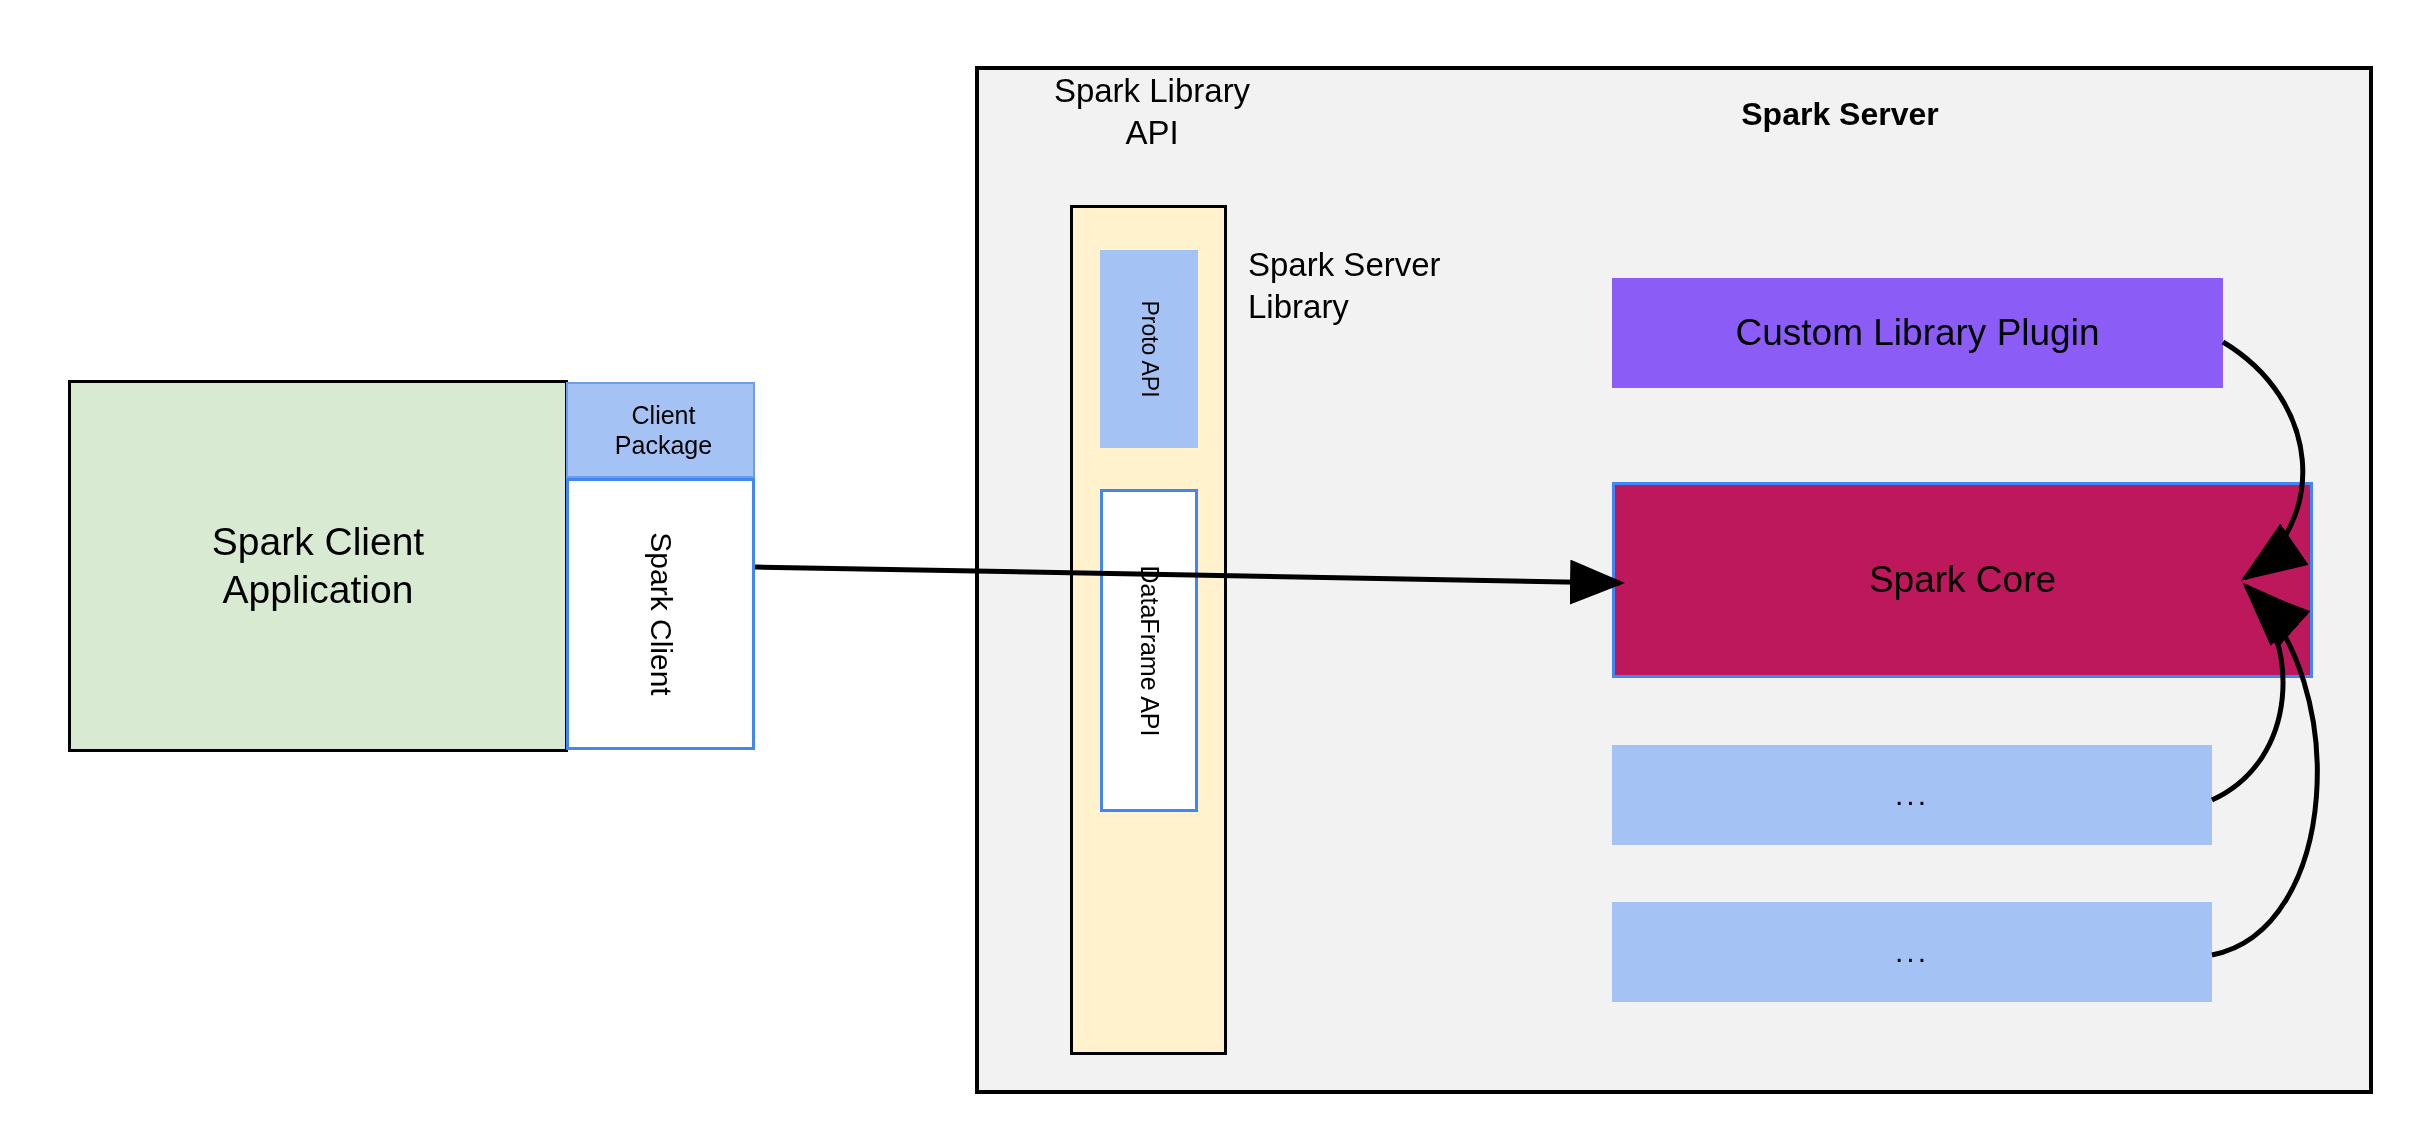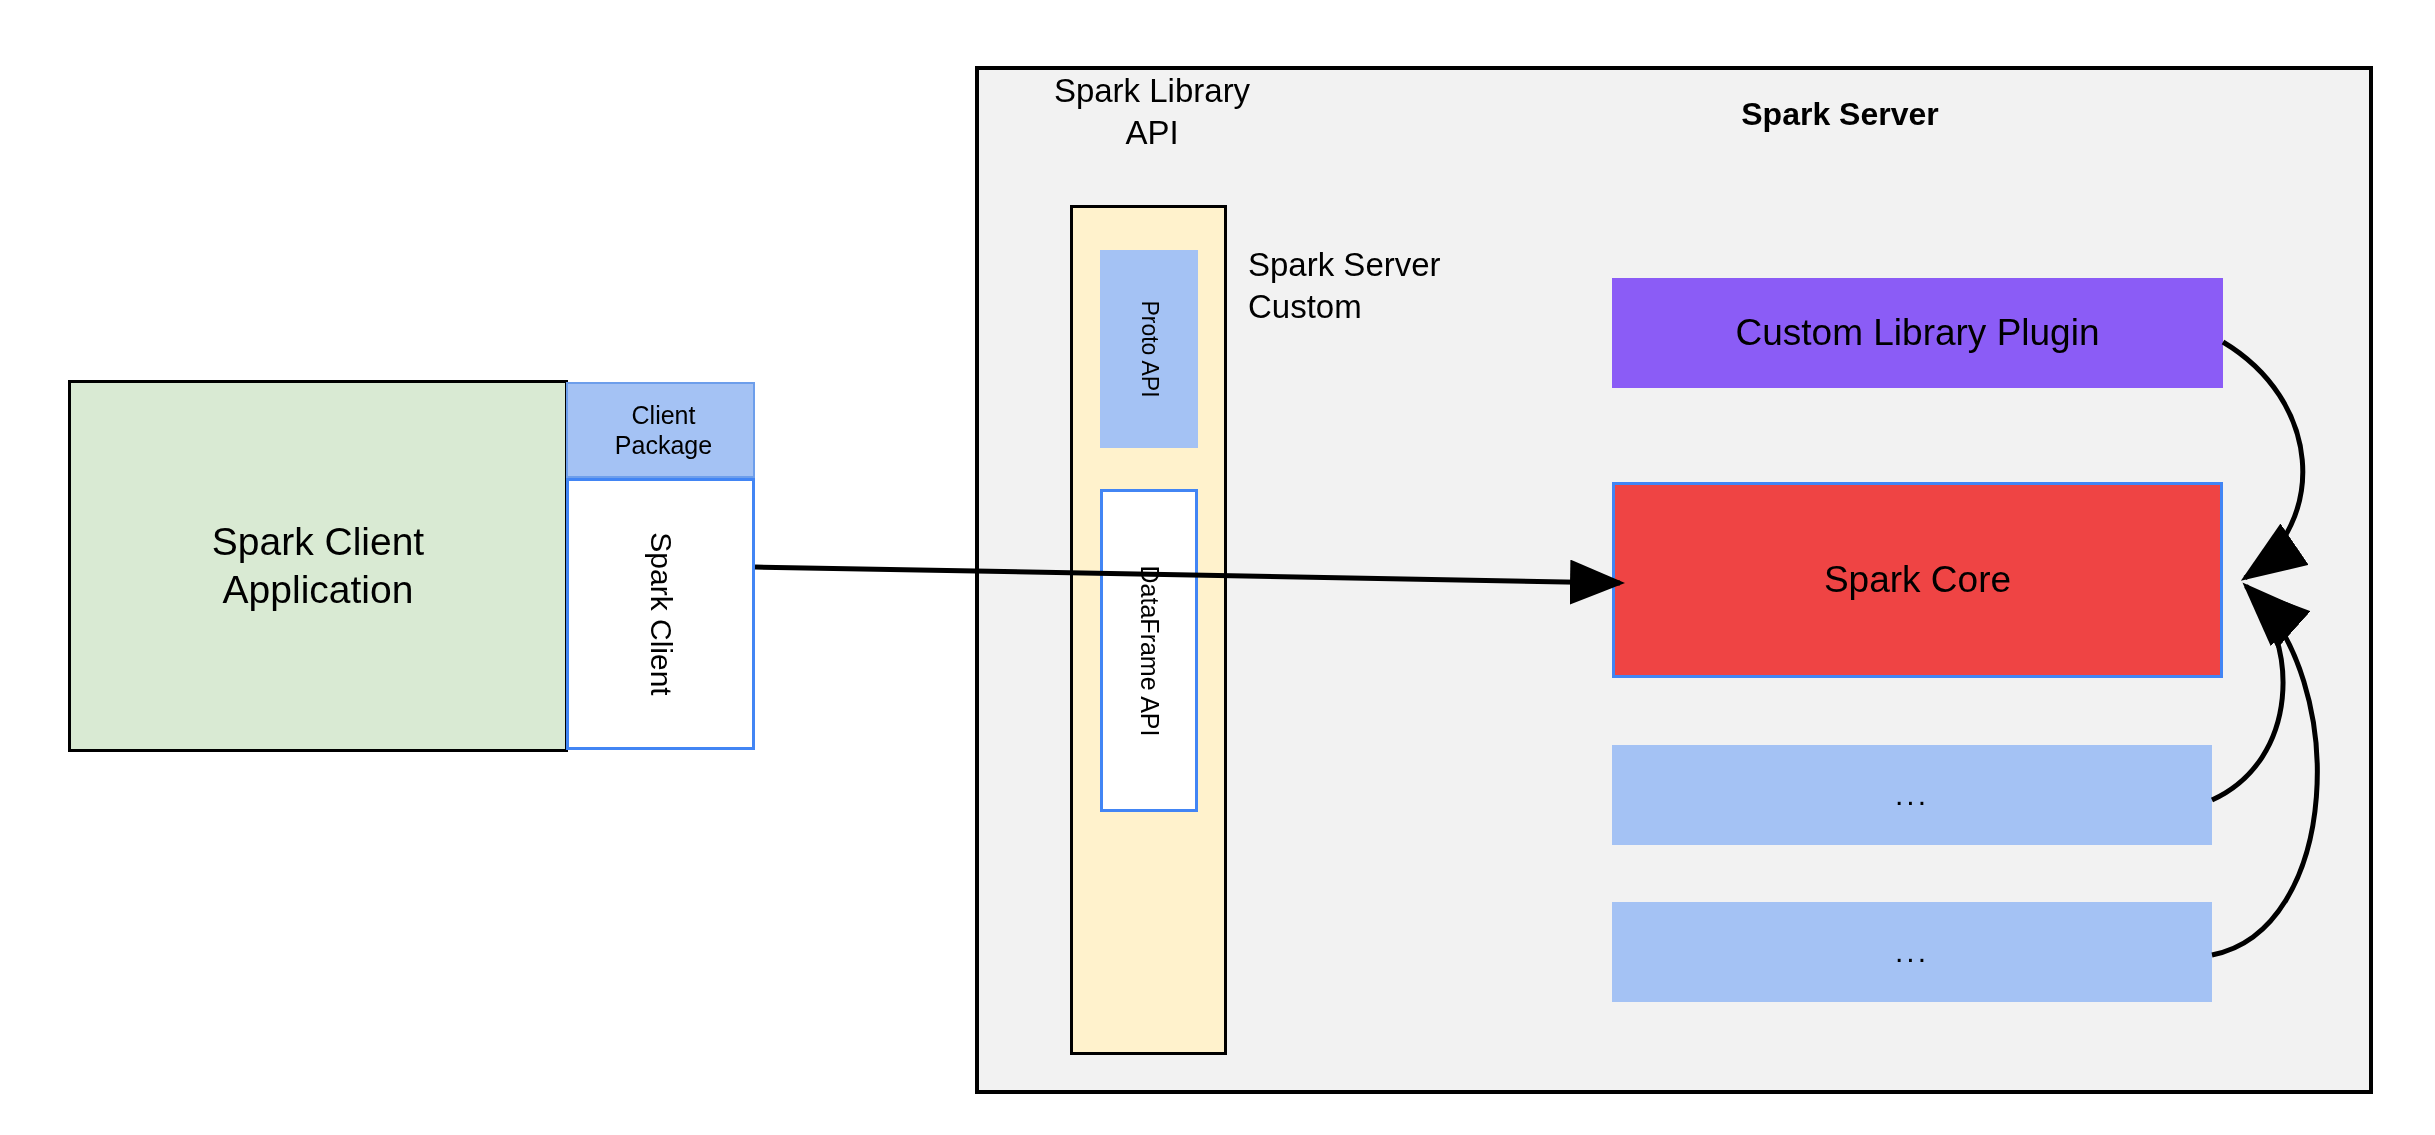--- a/index.html
+++ b/index.html
@@ -128,22 +128,22 @@
   .plugin-box {
     left: 1612px; top: 278px;
     width: 611px; height: 110px;
     background: #8b5cf6;
     display: flex; align-items: center; justify-content: center;
     font-size: 37px;
     z-index: 2;
   }
   .core-box {
     left: 1612px; top: 482px;
-    width: 611px; height: 196px;
-    background: #ef4444;
+    width: 701px; height: 196px;
+    background: #be185d;
     border: 3px solid #4285F4;
     display: flex; align-items: center; justify-content: center;
     font-size: 37px;
     z-index: 2;
   }
   .dots-box-1 {
     left: 1612px; top: 745px;
     width: 600px; height: 100px;
     background: #A4C2F4;
     display: flex; align-items: center; justify-content: center;
@@ -178,21 +178,21 @@
 
   <div class="abs connect-api-title">
     <div>Spark Library</div>
     <div>API</div>
   </div>
 
   <div class="abs server-title">Spark Server</div>
 
   <div class="abs server-lib-label">
     <div>Spark Server</div>
-    <div>Custom</div>
+    <div>Library</div>
   </div>
 
   <div class="abs connect-column"></div>
 
   <div class="abs proto-api">
     <span class="rot-label" style="font-size:23px;">Proto API</span>
   </div>
 
   <div class="abs dataframe-api">
     <span class="rot-label" style="font-size:25px;">DataFrame API</span>

